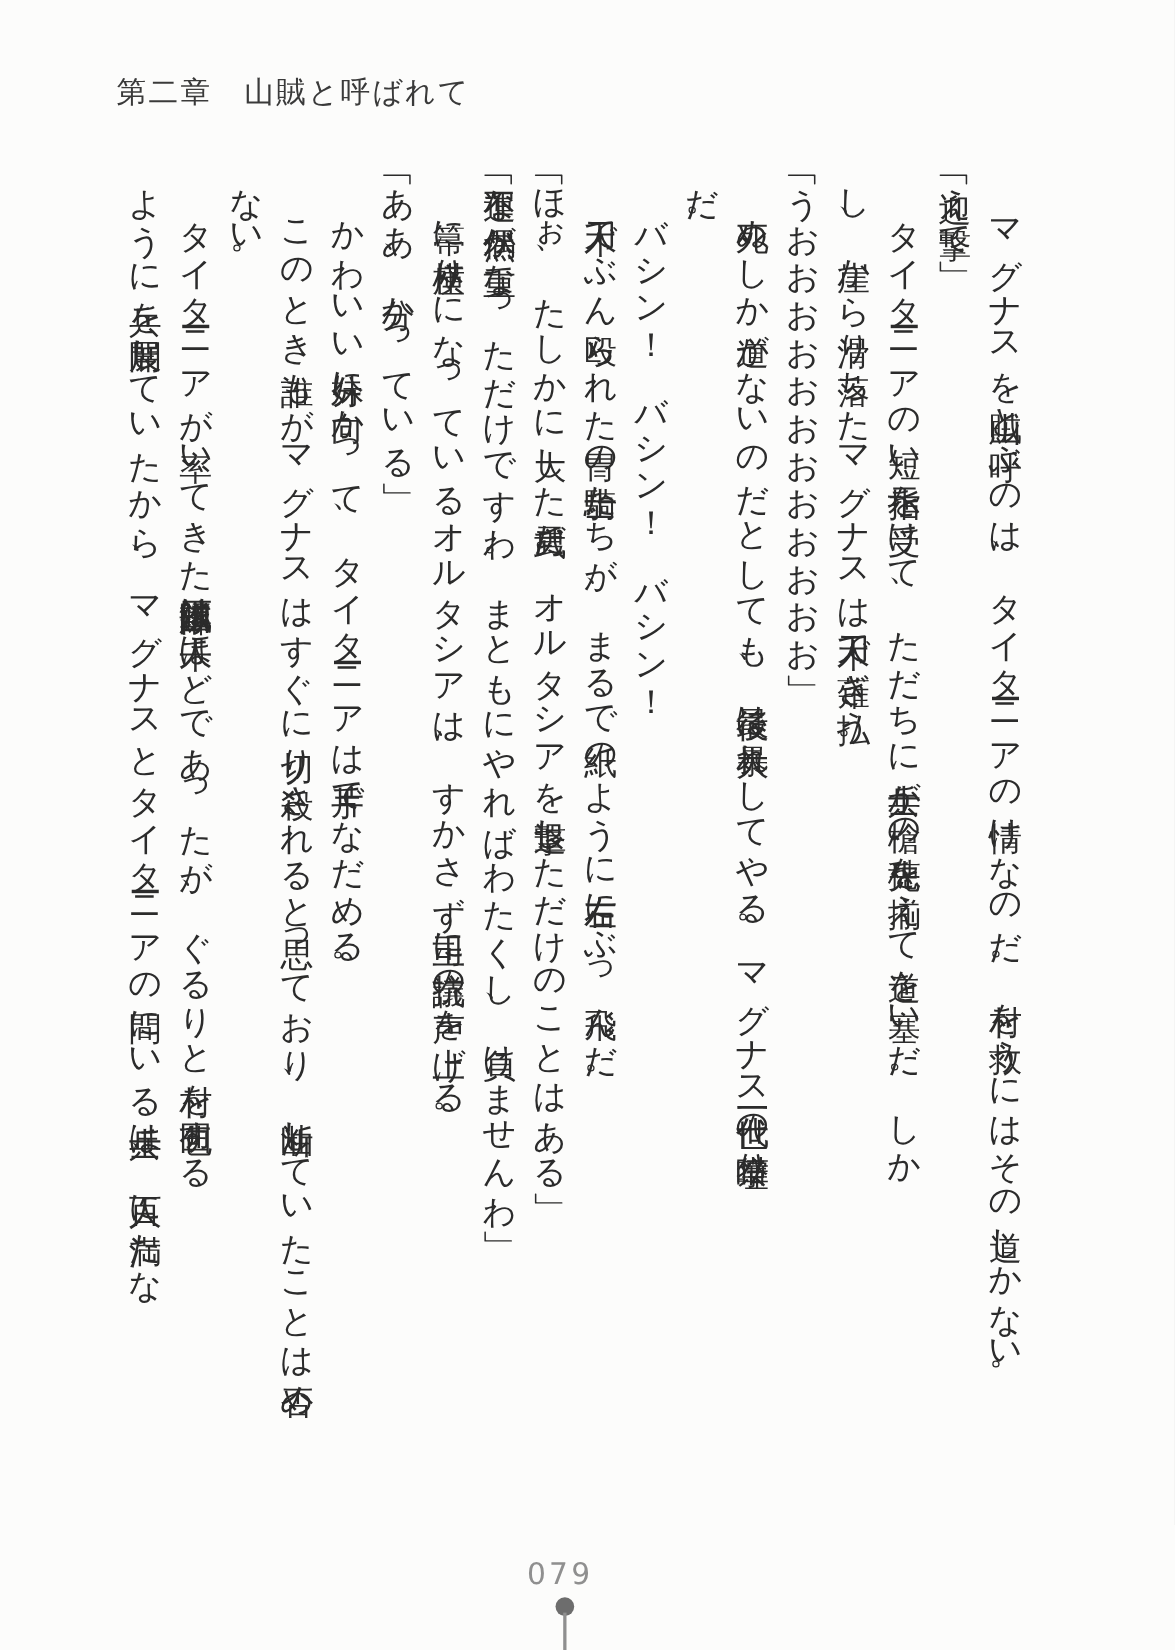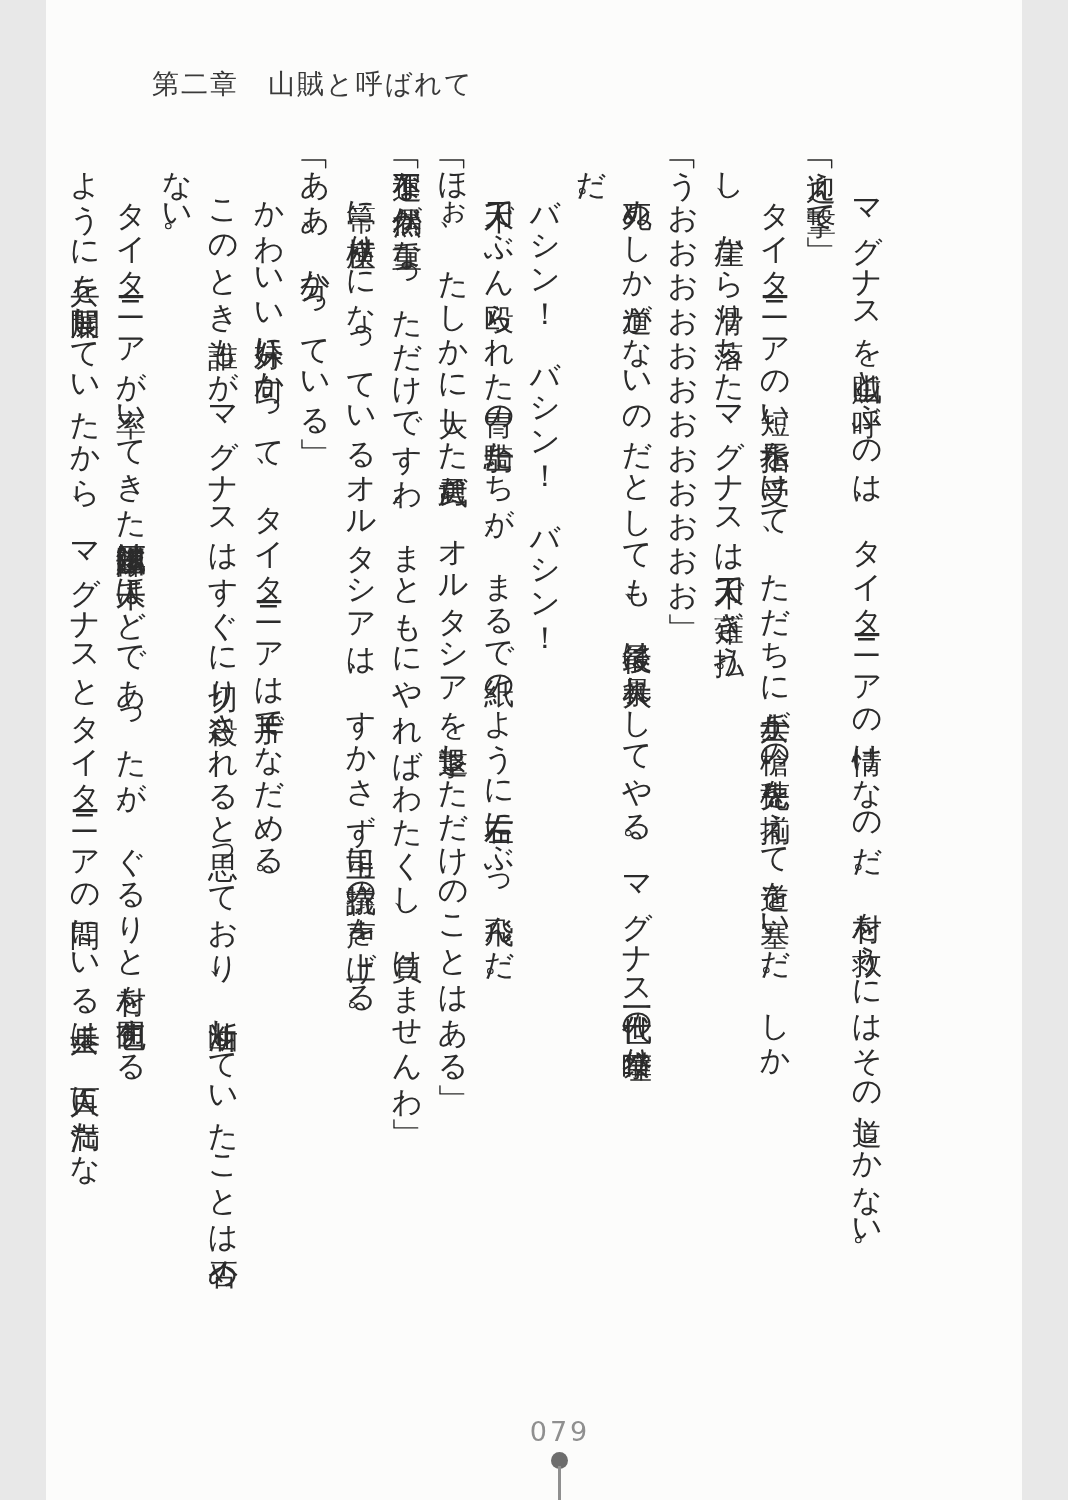--- a/index.html
+++ b/index.html
@@ -2,21 +2,21 @@
 <html lang="ja"><head>
 <meta charset="utf-8">
 <style>
   html, body {
     margin: 0;
     padding: 0;
     background: #e8e8e8;
   }
   .page {
     position: relative;
-    width: 976px;
+    width: 1068px;
     height: 1500px;
     margin: 0 auto;
     background: #fcfcfb;
     overflow: hidden;
     font-family: "Liberation Serif", "DejaVu Serif", serif;
   }
   .running-head {
     position: absolute;
     left: 106px;
     top: 66px;
@@ -38,21 +38,20 @@
   }
   .vline {
     white-space: pre;
     margin: 0;
   }
   .page-num {
     position: absolute;
     left: 479px;
     top: 1416px;
     width: 70px;
-    text-align: center;
     font-family: "DejaVu Sans", "Liberation Sans", sans-serif;
     font-weight: 400;
     font-size: 27px;
     letter-spacing: 3px;
     color: #8f8f8f;
   }
   .ornament-dot {
     position: absolute;
     left: 505px;
     top: 1452px;

